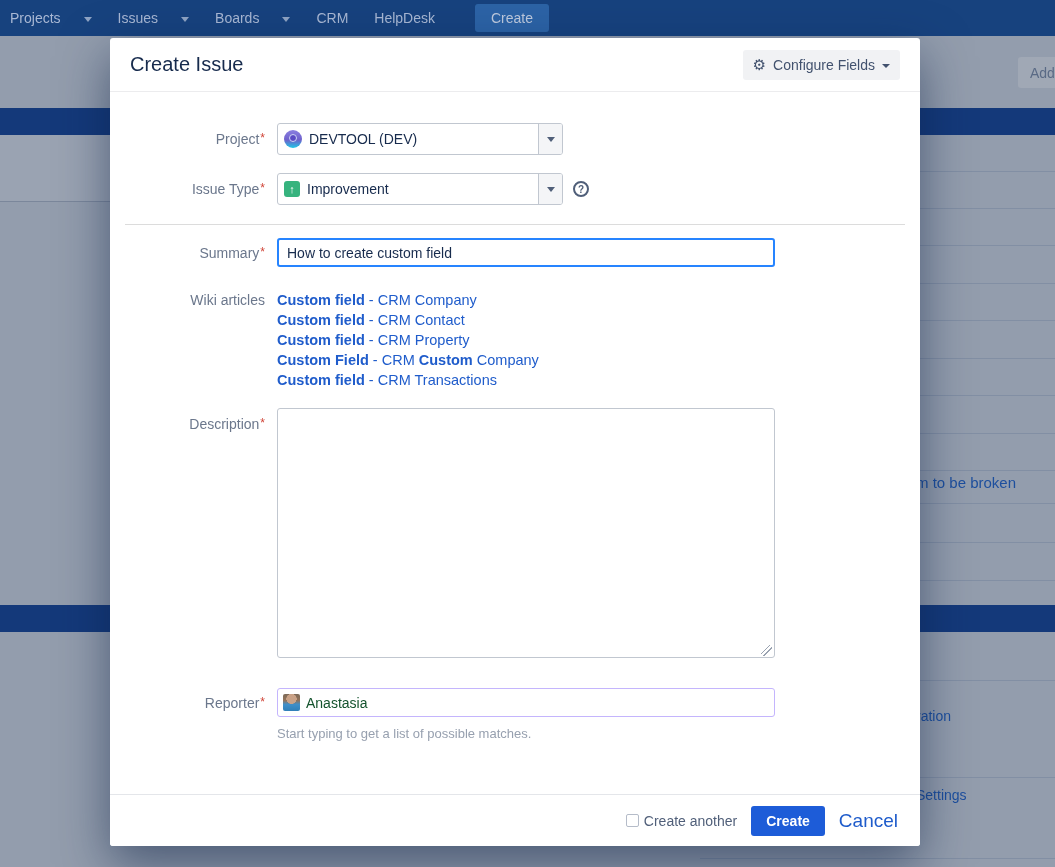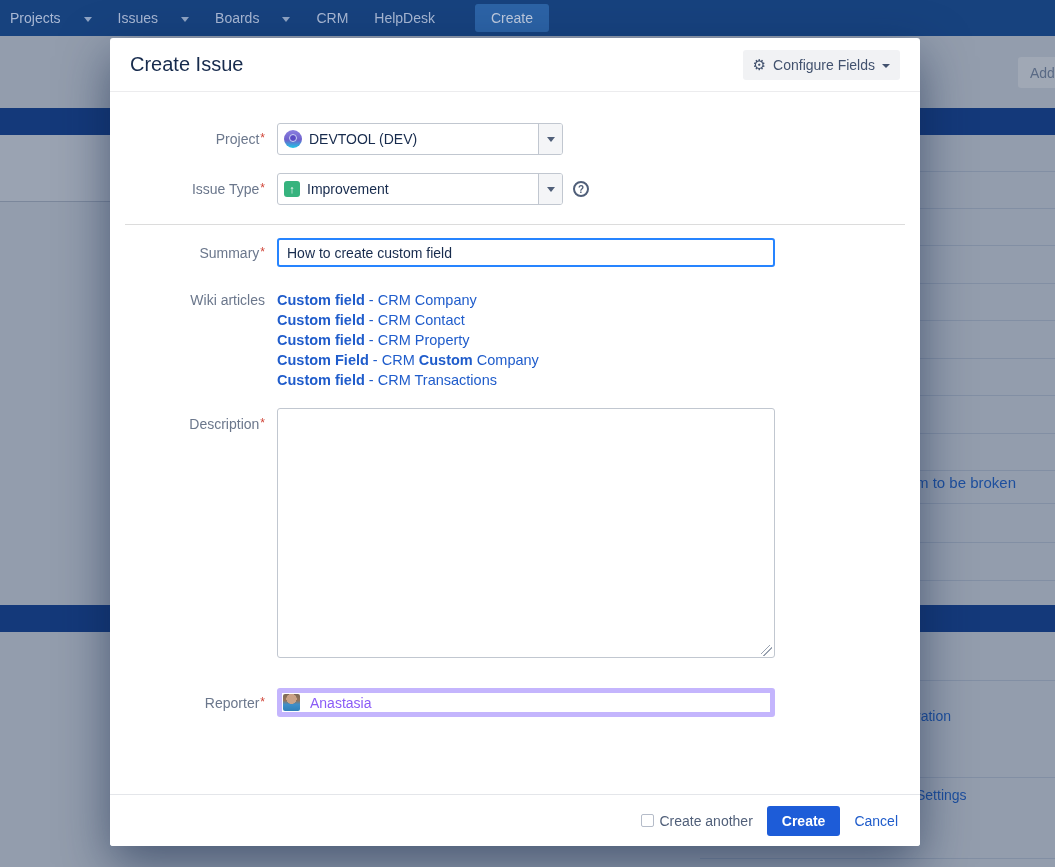--- a/index.html
+++ b/index.html
@@ -96,37 +96,37 @@
   .ta-wrap { position:relative; width:498px; }
   .desc-ta { width:498px; height:250px; border:1px solid #c1c7d0; border-radius:3px;
     resize:none; font-family:"Liberation Sans",sans-serif; font-size:14px; padding:6px 8px; outline:none; }
   .resize-grip { position:absolute; right:3px; bottom:6px; width:11px; height:11px; cursor:nwse-resize;
     background:
       linear-gradient(135deg, transparent 0 6px,  #9aa3b1 6px 7px,  transparent 7px 9px, #9aa3b1 9px 10px, transparent 10px);
   }
 
   .row-reporter { margin-top:26px; }
   .input-wrap { position:relative; width:498px; }
-  .reporter-input { width:498px; height:29px; border:5px solid #c4b5fd; border-radius:3px;
-    padding:0 8px 0 28px; font-size:14px; color:#8b5cf6; font-family:"Liberation Sans",sans-serif; outline:none; }
+  .reporter-input { width:498px; height:29px; border:1px solid #c4b5fd; border-radius:3px;
+    padding:0 8px 0 28px; font-size:14px; color:#14532d; font-family:"Liberation Sans",sans-serif; outline:none; }
   .rep-avatar { position:absolute; left:6px; top:6px; width:17px; height:17px; border-radius:2px;
     background:
       radial-gradient(circle at 50% 28%, #caa287 0 34%, transparent 35%),
       linear-gradient(180deg,#7d6a58 0%,#93735a 38%,#3f8fc9 62%,#2f7fb8 100%); }
   .field-help { margin:9px 0 0 167px; color:#97A0AF; font-size:13px; }
 
   .modal-footer { position:absolute; left:0; right:0; bottom:0; height:52px; background:#fff;
     border-top:1px solid #e4e6ea; display:flex; align-items:center; justify-content:flex-end;
     padding-right:22px; }
   .chk { width:13px; height:13px; border:1px solid #b5bcc9; border-radius:2px; background:#fff;
     display:inline-block; cursor:pointer; }
   .chk-label { font-size:14px; color:#505F79; margin:0 14px 0 5px; }
   .create-btn { height:30px; padding:0 15px; background:var(--accent-blue); color:#fff;
     border:none; border-radius:3px; font-size:14px; font-weight:bold; cursor:pointer; margin-right:14px; }
-  .cancel-link { color:var(--link-blue); font-size:14px; text-decoration:none; cursor:pointer;text-align:center; }
+  .cancel-link { color:var(--link-blue); font-size:19px; text-decoration:none; cursor:pointer;text-align:center; }
 </style>
 </head>
 <body>
 
 <div class="band band-1"></div>
 <div class="bg-panel-left"></div>
 <div class="bg-rows" id="bg-rows">
     <div class="bg-row-line" style="top: 171px;"></div>
     <div class="bg-row-line" style="top: 208px;"></div>
     <div class="bg-row-line" style="top: 245px;"></div>
@@ -245,20 +245,21 @@
     </div>
 
     <div class="frow center row-reporter">
       <div class="flabel req">Reporter</div>
       <div class="input-wrap">
         <span class="rep-avatar"></span>
         <input class="reporter-input" value="Anastasia" style="">
       </div>
     </div>
 
+    <div class="field-help">Start typing to get a list of possible matches.</div>
   </div>
 
   <div class="modal-footer">
     <span class="chk"></span>
     <span class="chk-label">Create another</span>
     <button class="create-btn">Create</button>
     <a class="cancel-link">Cancel</a>
   </div>
 </div>
 

